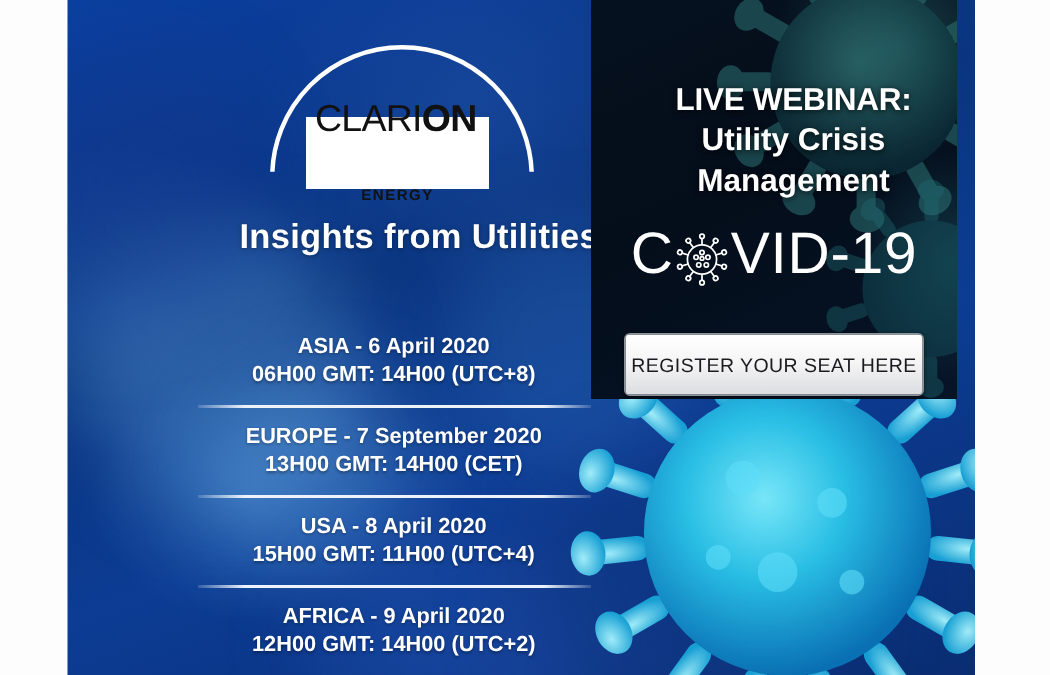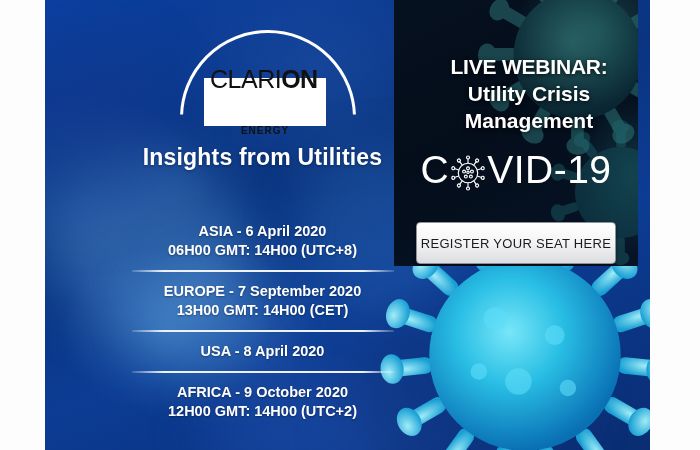--- a/index.html
+++ b/index.html
@@ -53,21 +53,21 @@
   }
   .logo-main .lite{font-weight:400;}
   .logo-main .bold{font-weight:700;}
   .logo-sub{
     text-align:center;font-size:10px;font-weight:700;letter-spacing:1px;
     color:#111;line-height:12px;margin-top:1px;
   }
 
   
   .headline{
-    position:absolute;left:45px;top:144px;width:345px;
+    position:absolute;left:62px;top:144px;width:345px;
     text-align:center;color:#ffffff;
     font-size:23px;font-weight:700;letter-spacing:.2px;
     text-shadow:0 1px 3px rgba(0,0,0,.35);
   }
 
   
   .schedule{position:absolute;left:45px;top:216px;width:345px;}
   .sched-item{text-align:center;color:#ffffff;padding:6px 0 7px 0;}
   .sched-line1{font-size:14.5px;font-weight:700;line-height:19px;text-shadow:0 1px 2px rgba(0,0,0,.35);}
   .sched-line2{font-size:14.5px;font-weight:700;line-height:19px;text-shadow:0 1px 2px rgba(0,0,0,.35);}
@@ -230,24 +230,25 @@
         <div class="sched-line2">06H00 GMT: 14H00 (UTC+8)</div>
       </div>
       <div class="divider"></div>
       <div class="sched-item">
         <div class="sched-line1">EUROPE - 7 September 2020</div>
         <div class="sched-line2">13H00 GMT: 14H00 (CET)</div>
       </div>
       <div class="divider"></div>
       <div class="sched-item">
         <div class="sched-line1">USA - 8 April 2020</div>
+        <div class="sched-line2">15H00 GMT: 11H00 (UTC+4)</div>
       </div>
       <div class="divider"></div>
       <div class="sched-item">
-        <div class="sched-line1">AFRICA - 9 October 2020</div>
+        <div class="sched-line1">AFRICA - 9 April 2020</div>
         <div class="sched-line2">12H00 GMT: 14H00 (UTC+2)</div>
       </div>
     </div>
 
     <div class="panel" style="left:349px;">
       <svg class="panel-virus" viewBox="0 0 200 200">
         <defs>
           <radialGradient id="pv" cx="45%" cy="40%" r="60%">
             <stop offset="0%" stop-color="#3d8f8c"></stop>
               <stop offset="100%" stop-color="#0d3a44"></stop>

